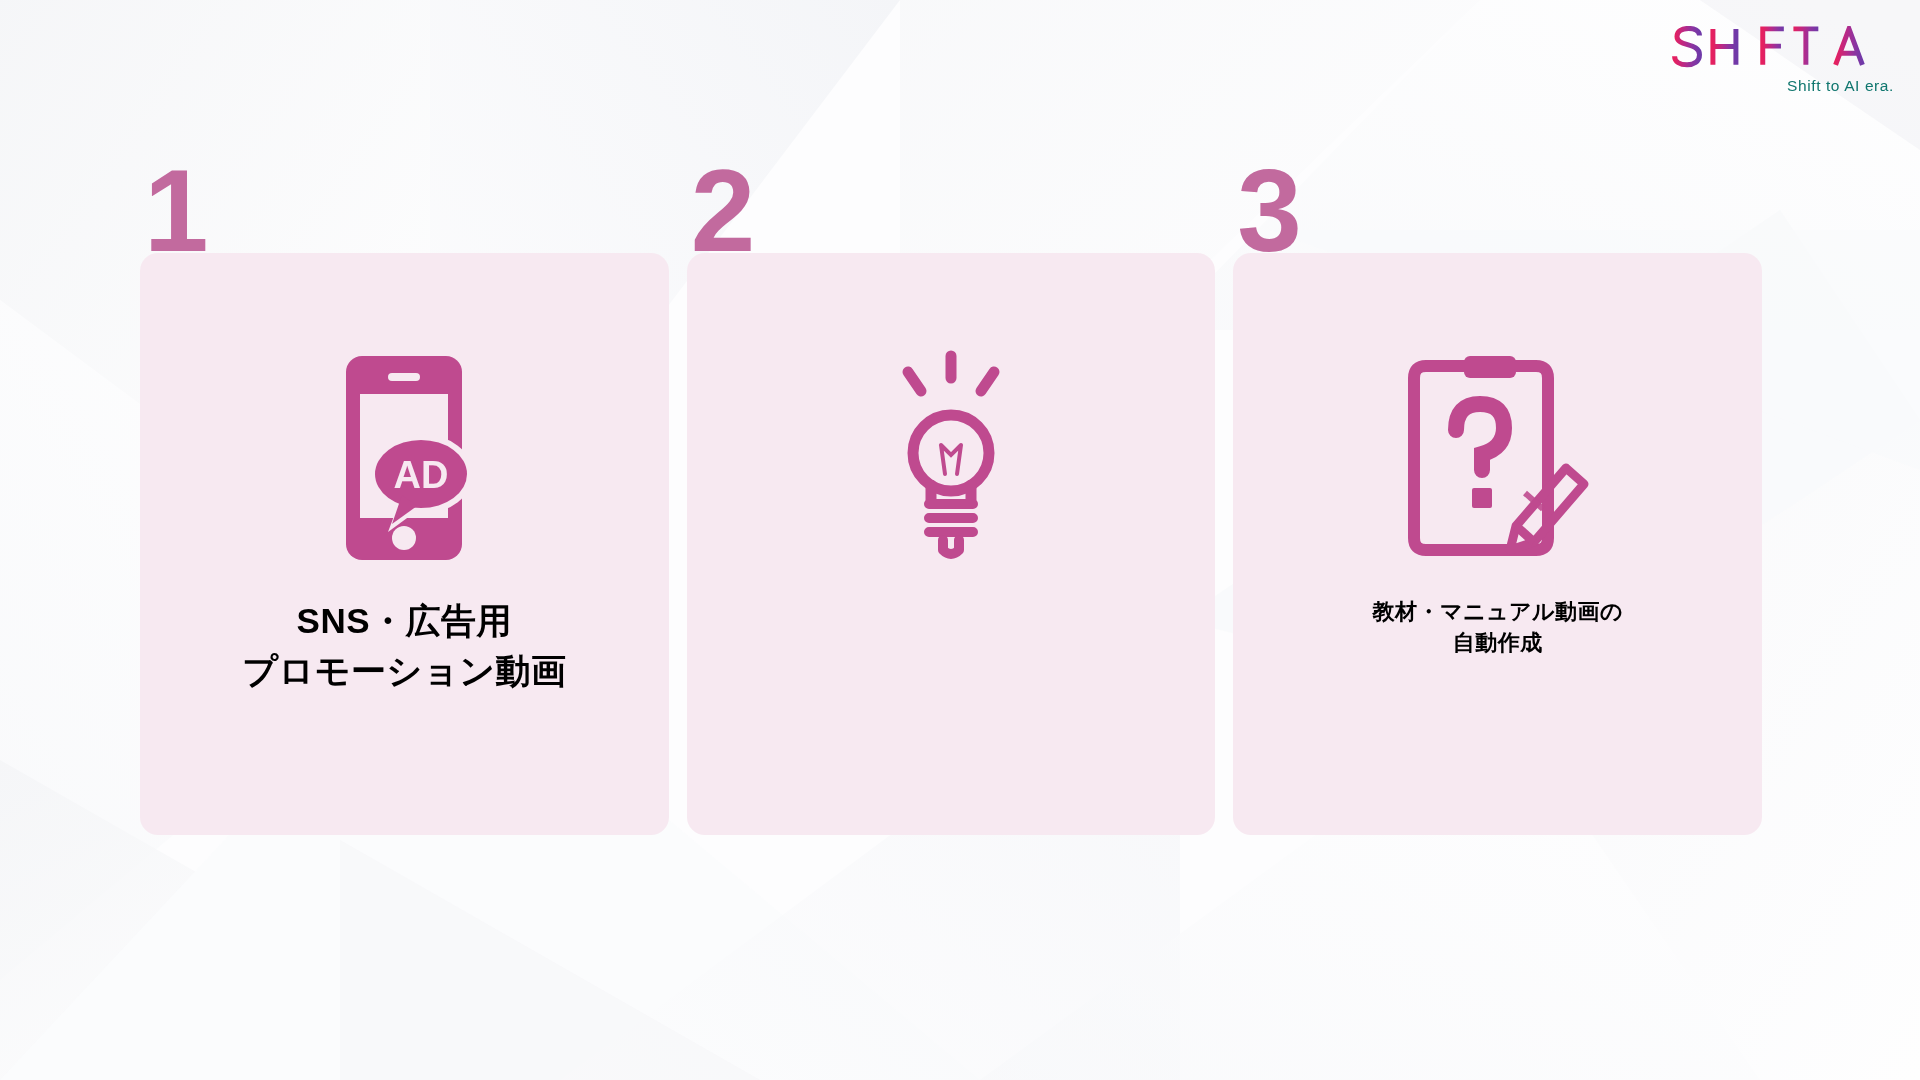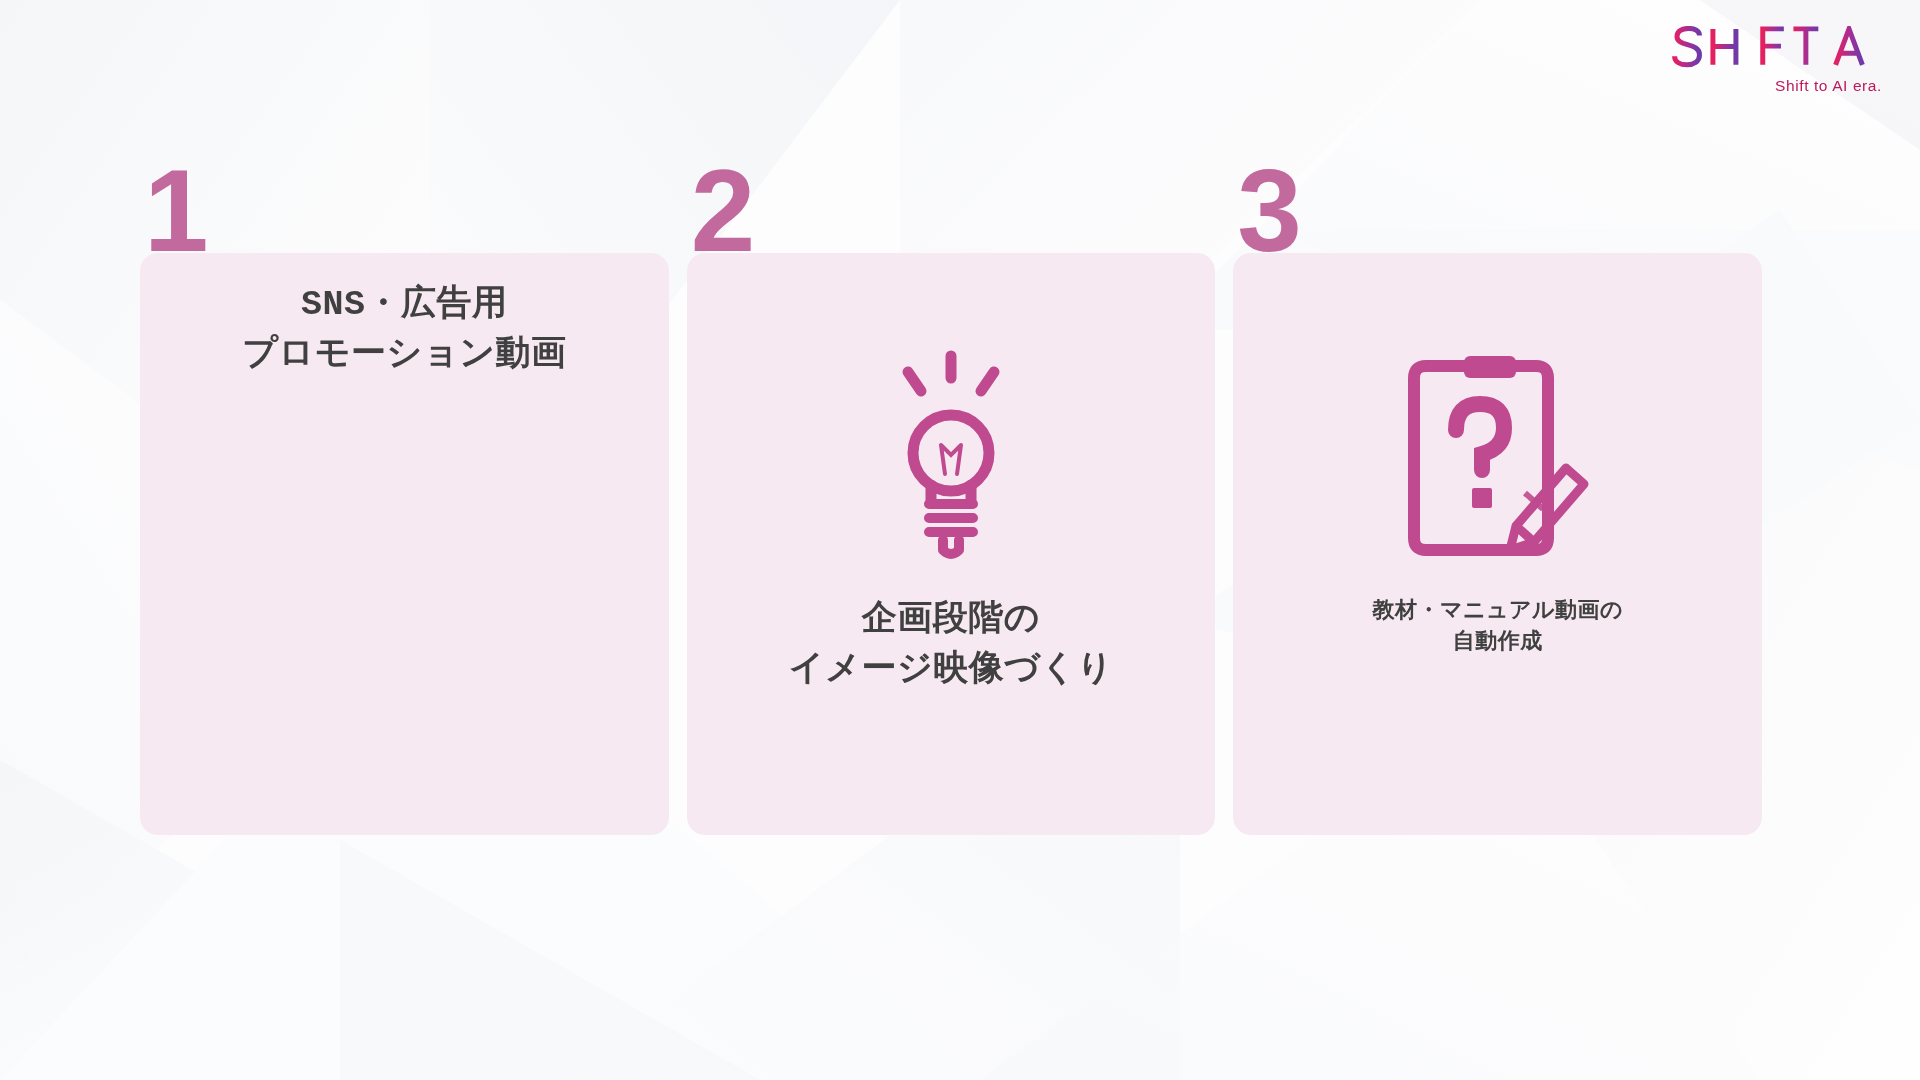--- a/index.html
+++ b/index.html
@@ -28,24 +28,24 @@
   #logo-block {
     position:absolute;
     top:26px; right:26px;
     text-align:right;
     line-height:1;
   }
   #logo-wordmark { display:block; height:46px; }
   #logo-tagline {
     display:block;
     margin-top:6px;
-    margin-right:12px;
+    margin-right:0;
     font-size:15.5px;
     letter-spacing:0.6px;
-    color:#be185d;
+    color:#0f766e;
     font-family:"Liberation Sans", sans-serif;
   }
 
   
   #cards-row {
     position:absolute;
     left:140px;
     top:253px;
     width:1622px;
     height:582px;
@@ -81,28 +81,28 @@
     height:220px;
     display:flex;
     align-items:center;
     justify-content:center;
   }
   .card-icon svg { display:block; }
 
   .card-label {
     margin-top:28px;
     text-align:center;
-    color:#404040;
+    color:#000000;
     font-size:35px;
     font-weight:700;
     line-height:1.42;
     letter-spacing:0.5px;
     padding:0 18px;
     white-space:pre-line;
-    font-family:Liberation Mono, monospace;
+    font-family:Liberation Sans, sans-serif;
   }
 
   .card:nth-child(3) .card-label { font-size:22px; }
 </style>
 </head>
 <body>
 
 <div id="slide">
 
   <svg id="bg-pattern" viewBox="0 0 1920 1080" preserveAspectRatio="none" aria-hidden="true">
@@ -170,20 +170,42 @@
       </g>
     </svg>
     <span id="logo-tagline">Shift to AI era.</span>
   </div>
 
   <div id="cards-row">
 
     <div class="card">
       <div class="card-number">1</div>
 
+      <div class="card-icon">
+        <svg viewBox="0 0 180 220" width="180" height="220" aria-hidden="true">
+          <g fill="#bf4a8f">
+
+            <rect x="32" y="8" width="116" height="204" rx="16" ry="16"></rect>
+
+            <rect x="46" y="46" width="88" height="124" fill="#f7e9f1"></rect>
+
+            <rect x="74" y="25" width="32" height="8" rx="4" fill="#f7e9f1"></rect>
+
+            <circle cx="90" cy="190" r="12" fill="#f7e9f1"></circle>
+          </g>
+
+          <g>
+            <ellipse cx="107" cy="126" rx="52" ry="40" fill="#f7e9f1"></ellipse>
+            <path d="M86 152 L74 184 L104 162 Z" fill="#f7e9f1"></path>
+            <ellipse cx="107" cy="126" rx="46" ry="34" fill="#bf4a8f"></ellipse>
+            <path d="M88 147 L78 176 L103 158 Z" fill="#bf4a8f"></path>
+          </g>
+          <text x="107" y="140" text-anchor="middle" font-family="Liberation Sans, sans-serif" font-size="38" font-weight="700" fill="#f7e9f1">AD</text>
+        </svg>
+      </div>
 
       <div class="card-label">SNS・広告用
 プロモーション動画</div>
     </div>
 
     <div class="card">
       <div class="card-number">2</div>
 
       <div class="card-icon">
         <svg viewBox="0 0 180 220" width="180" height="220" aria-hidden="true">
@@ -199,22 +221,20 @@
 
             <path d="M80 97 L84 126 M100 97 L96 126 M80 97 L90 107 L100 97" stroke-width="4"></path>
 
             <path d="M68 156 L112 156 M68 170 L112 170 M68 184 L112 184" stroke-width="10"></path>
 
             <path d="M82 192 L82 202 Q90 210 98 202 L98 192" stroke-width="10" stroke-linejoin="round"></path>
           </g>
         </svg>
       </div>
 
-      <div class="card-label">企画段階の
-イメージ映像づくり</div>
     </div>
 
     <div class="card">
       <div class="card-number">3</div>
 
       <div class="card-icon">
         <svg viewBox="0 0 200 220" width="200" height="220" aria-hidden="true">
           <g stroke="#bf4a8f" fill="none" stroke-width="12" stroke-linejoin="round">
 
             <path d="M72 18 L28 18 Q16 18 16 30 L16 190 Q16 202 28 202

